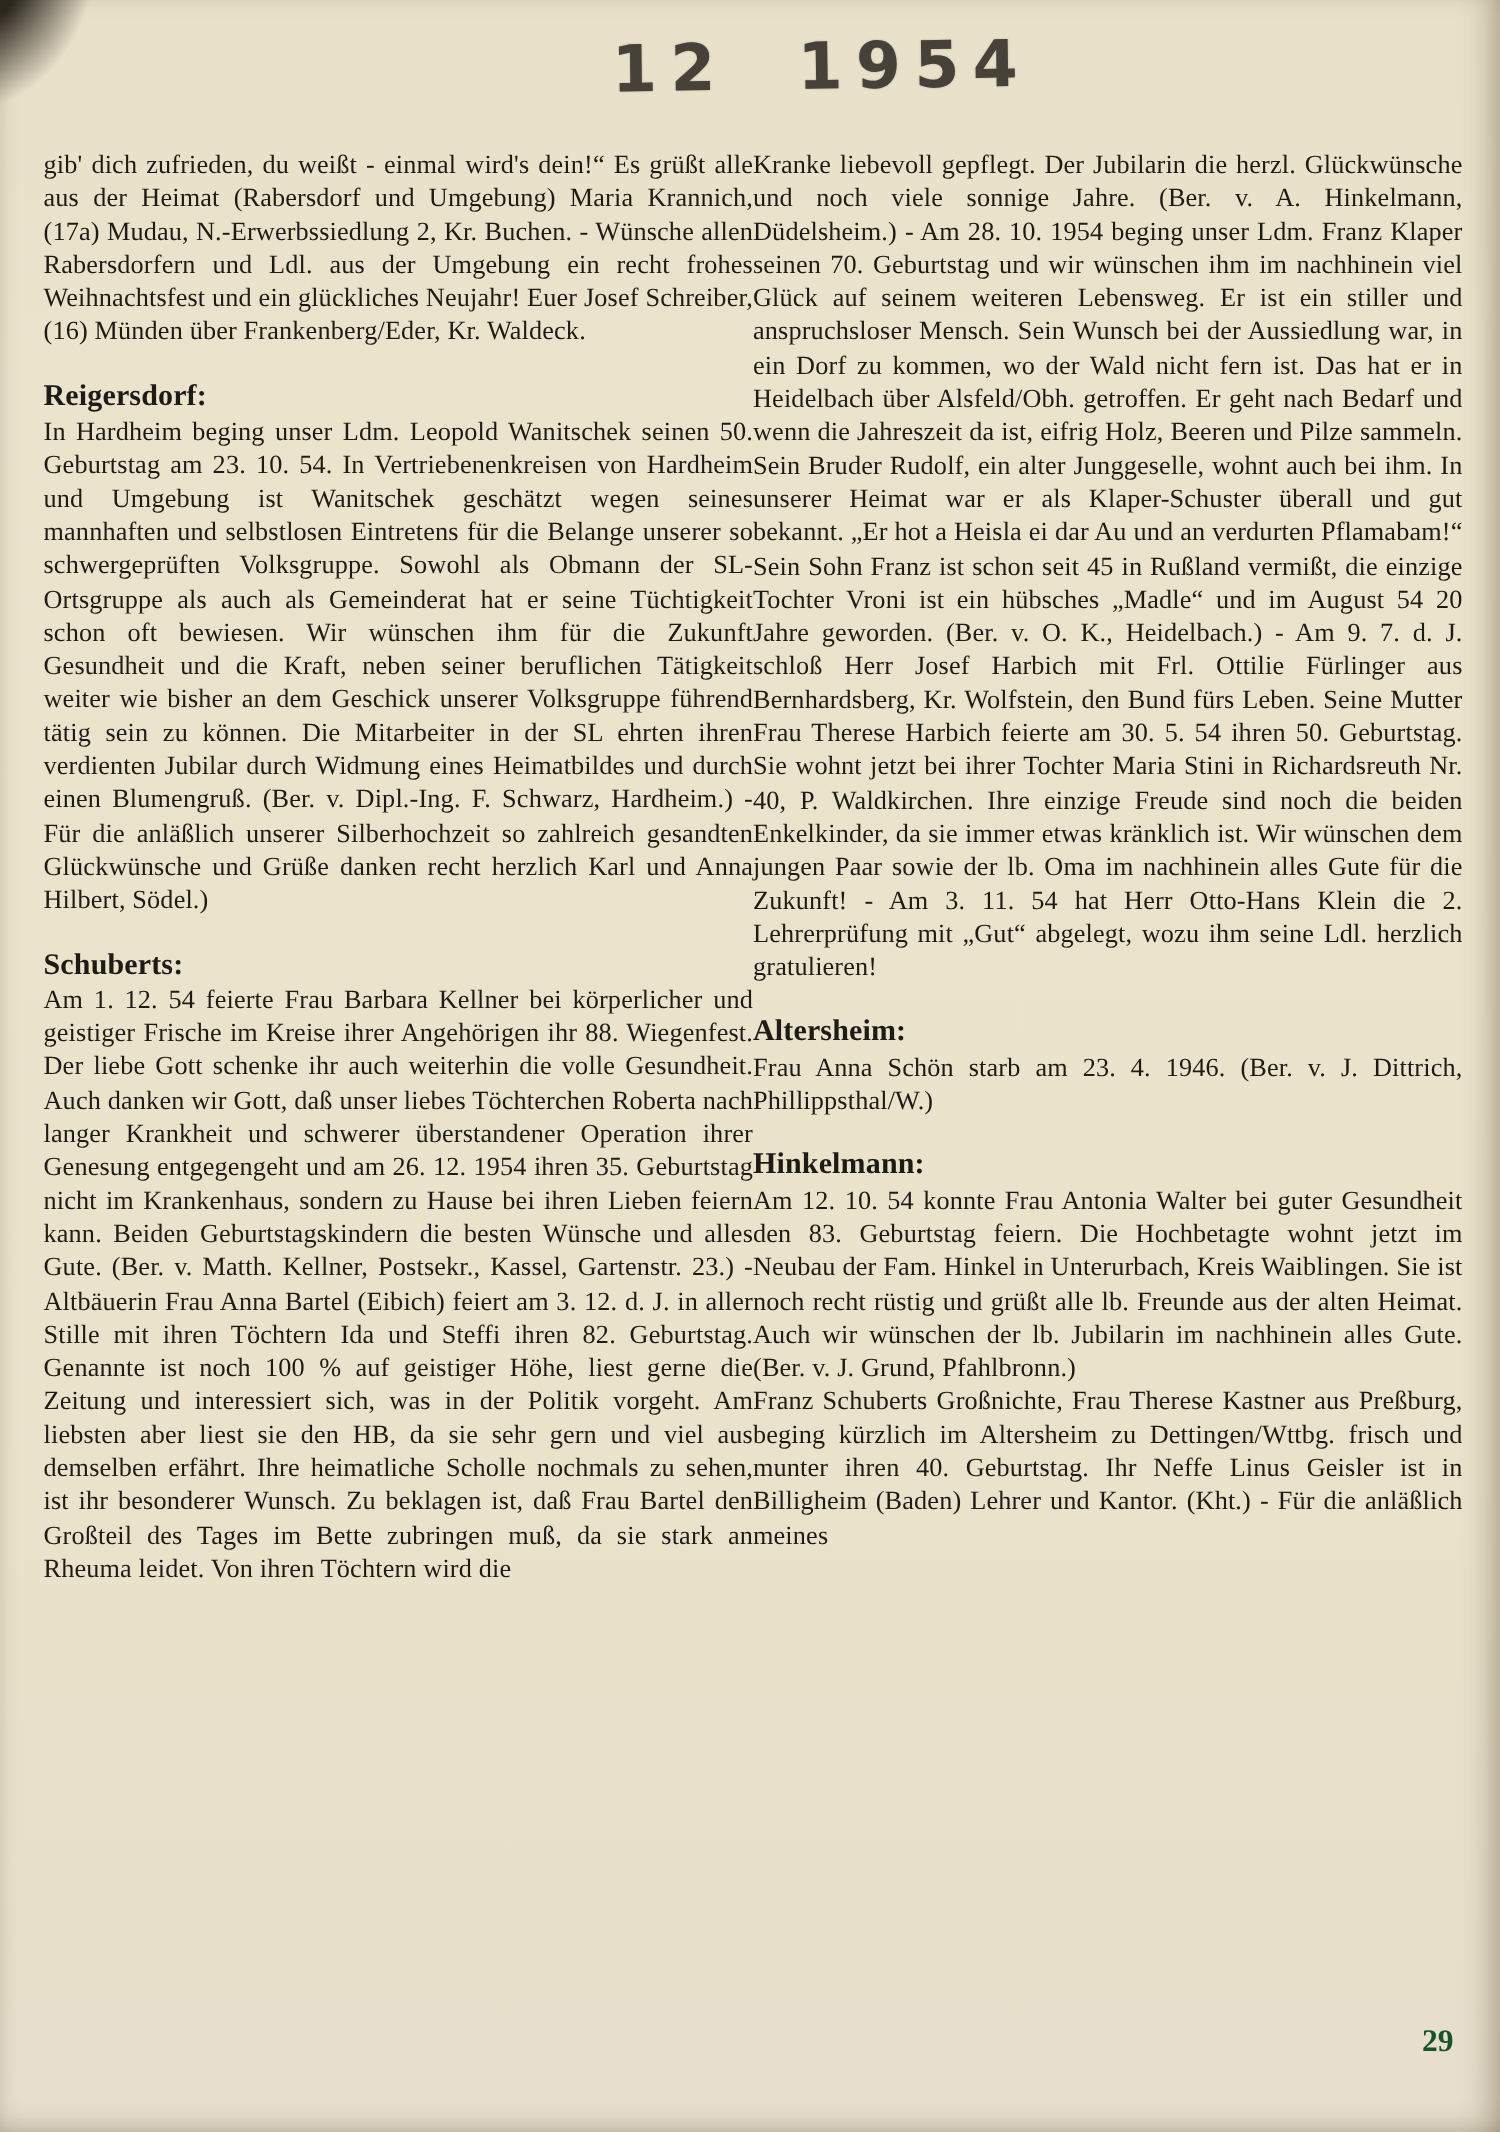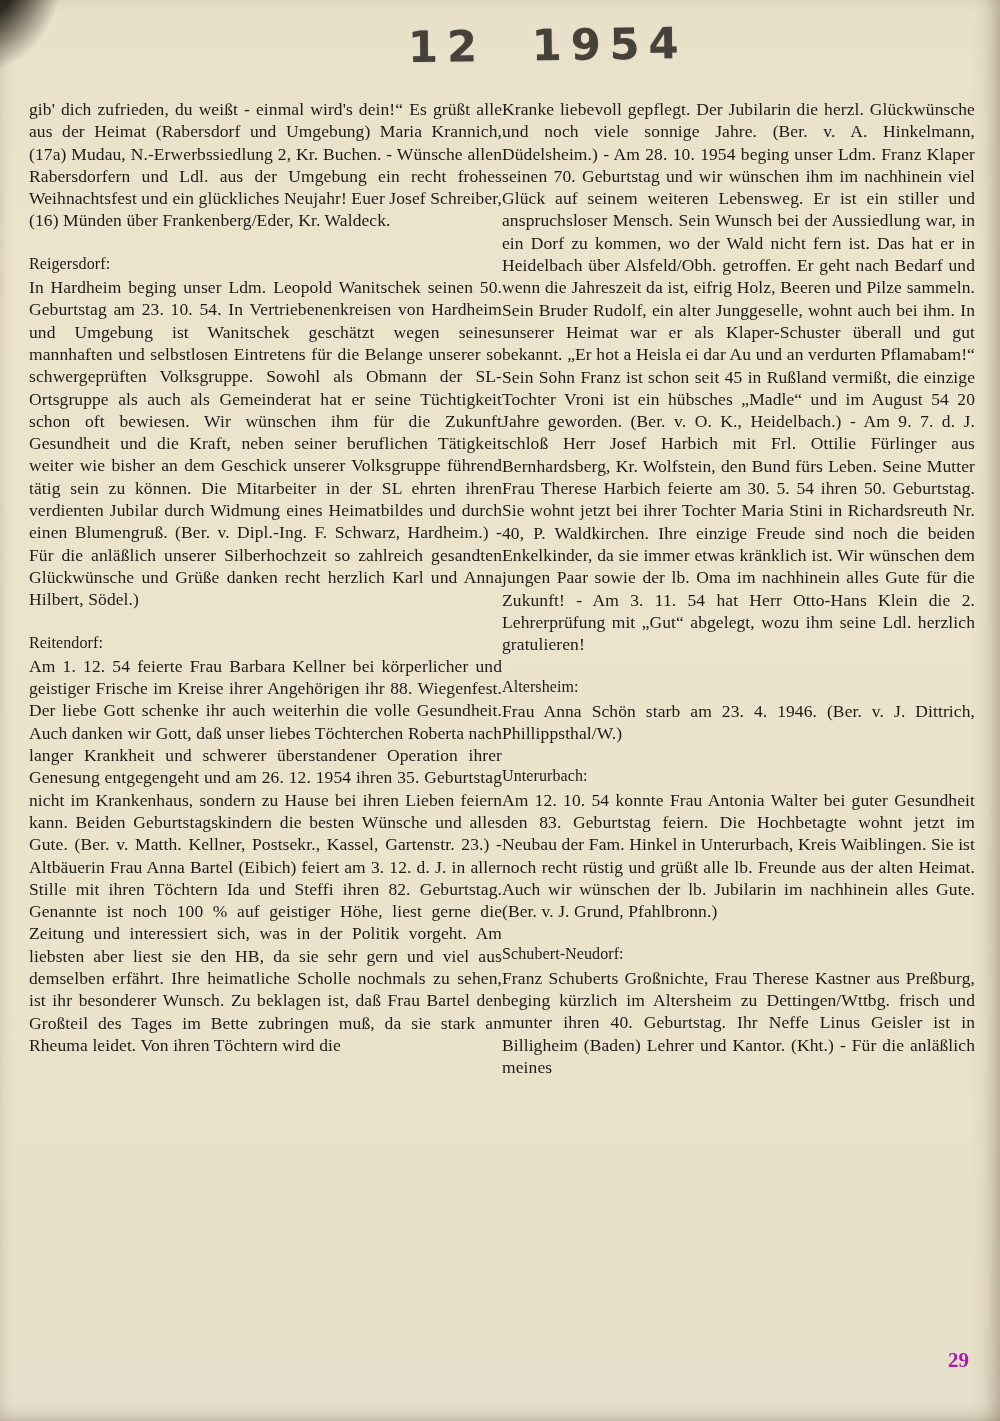--- a/index.html
+++ b/index.html
@@ -62,58 +62,57 @@
     line-height: 22.3px;
     text-align: justify;
     hyphens: auto;
     -webkit-hyphens: auto;
     letter-spacing: 0.1px;
   }
   .body-para {
     margin: 0;
   }
   .section-heading {
-    font-size: 16px;
-    font-weight: normal;
+    font-size: 20px;
+    font-weight: bold;
     margin: 21px 0 1px 0;
     line-height: 22.3px;
   }
   .page-number {
     position: absolute;
     right: 31px;
     bottom: 48px;
     font-size: 21px;
     font-weight: bold;
-    color: #a21caf;
+    color: #14532d;
   }
 </style>
 </head>
 <body>
 
 <div class="corner-shadow"></div>
 
 <div class="stamp">12 1954</div>
 
 <div class="text-columns">
 
   <div class="column">
     <p class="body-para">gib' dich zufrieden, du weißt - einmal wird's dein!“ Es grüßt alle aus der Heimat (Rabersdorf und Umgebung) Maria Krannich, (17a) Mudau, N.-Erwerbssiedlung 2, Kr. Buchen. - Wünsche allen Rabersdorfern und Ldl. aus der Umgebung ein recht frohes Weihnachtsfest und ein glückliches Neujahr! Euer Josef Schreiber, (16) Münden über Frankenberg/Eder, Kr. Waldeck.</p>
     <h3 class="section-heading">Reigersdorf:</h3>
     <p class="body-para">In Hardheim beging unser Ldm. Leopold Wanitschek seinen 50. Geburtstag am 23. 10. 54. In Vertriebenenkreisen von Hardheim und Umgebung ist Wanitschek geschätzt wegen seines mannhaften und selbstlosen Eintretens für die Belange unserer so schwergeprüften Volksgruppe. Sowohl als Obmann der SL-Ortsgruppe als auch als Gemeinderat hat er seine Tüchtigkeit schon oft bewiesen. Wir wünschen ihm für die Zukunft Gesundheit und die Kraft, neben seiner beruflichen Tätigkeit weiter wie bisher an dem Geschick unserer Volksgruppe führend tätig sein zu können. Die Mitarbeiter in der SL ehrten ihren verdienten Jubilar durch Widmung eines Heimatbildes und durch einen Blumengruß. (Ber. v. Dipl.-Ing. F. Schwarz, Hardheim.) - Für die anläßlich unserer Silberhochzeit so zahlreich gesandten Glückwünsche und Grüße danken recht herzlich Karl und Anna Hilbert, Södel.)</p>
-    <h3 class="section-heading">Reitendorf:</h3>
+    <h3 class="section-heading">Schuberts:</h3>
     <p class="body-para">Am 1. 12. 54 feierte Frau Barbara Kellner bei körperlicher und geistiger Frische im Kreise ihrer Angehörigen ihr 88. Wiegenfest. Der liebe Gott schenke ihr auch weiterhin die volle Gesundheit. Auch danken wir Gott, daß unser liebes Töchterchen Roberta nach langer Krankheit und schwerer überstandener Operation ihrer Genesung entgegengeht und am 26. 12. 1954 ihren 35. Geburtstag nicht im Krankenhaus, sondern zu Hause bei ihren Lieben feiern kann. Beiden Geburtstagskindern die besten Wünsche und alles Gute. (Ber. v. Matth. Kellner, Postsekr., Kassel, Gartenstr. 23.) - Altbäuerin Frau Anna Bartel (Eibich) feiert am 3. 12. d. J. in aller Stille mit ihren Töchtern Ida und Steffi ihren 82. Geburtstag. Genannte ist noch 100 % auf geistiger Höhe, liest gerne die Zeitung und interessiert sich, was in der Politik vorgeht. Am liebsten aber liest sie den HB, da sie sehr gern und viel aus demselben erfährt. Ihre heimatliche Scholle nochmals zu sehen, ist ihr besonderer Wunsch. Zu beklagen ist, daß Frau Bartel den Großteil des Tages im Bette zubringen muß, da sie stark an Rheuma leidet. Von ihren Töchtern wird die</p>
   </div>
 
   <div class="column">
     <p class="body-para">Kranke liebevoll gepflegt. Der Jubilarin die herzl. Glückwünsche und noch viele sonnige Jahre. (Ber. v. A. Hinkelmann, Düdelsheim.) - Am 28. 10. 1954 beging unser Ldm. Franz Klaper seinen 70. Geburtstag und wir wünschen ihm im nachhinein viel Glück auf seinem weiteren Lebensweg. Er ist ein stiller und anspruchsloser Mensch. Sein Wunsch bei der Aussiedlung war, in ein Dorf zu kommen, wo der Wald nicht fern ist. Das hat er in Heidelbach über Alsfeld/Obh. getroffen. Er geht nach Bedarf und wenn die Jahreszeit da ist, eifrig Holz, Beeren und Pilze sammeln. Sein Bruder Rudolf, ein alter Junggeselle, wohnt auch bei ihm. In unserer Heimat war er als Klaper-Schuster überall und gut bekannt. „Er hot a Heisla ei dar Au und an verdurten Pflamabam!“ Sein Sohn Franz ist schon seit 45 in Rußland vermißt, die einzige Tochter Vroni ist ein hübsches „Madle“ und im August 54 20 Jahre geworden. (Ber. v. O. K., Heidelbach.) - Am 9. 7. d. J. schloß Herr Josef Harbich mit Frl. Ottilie Fürlinger aus Bernhardsberg, Kr. Wolfstein, den Bund fürs Leben. Seine Mutter Frau Therese Harbich feierte am 30. 5. 54 ihren 50. Geburtstag. Sie wohnt jetzt bei ihrer Tochter Maria Stini in Richardsreuth Nr. 40, P. Waldkirchen. Ihre einzige Freude sind noch die beiden Enkelkinder, da sie immer etwas kränklich ist. Wir wünschen dem jungen Paar sowie der lb. Oma im nachhinein alles Gute für die Zukunft! - Am 3. 11. 54 hat Herr Otto-Hans Klein die 2. Lehrerprüfung mit „Gut“ abgelegt, wozu ihm seine Ldl. herzlich gratulieren!</p>
     <h3 class="section-heading">Altersheim:</h3>
     <p class="body-para">Frau Anna Schön starb am 23. 4. 1946. (Ber. v. J. Dittrich, Phillippsthal/W.)</p>
-    <h3 class="section-heading">Unterurbach:</h3>
+    <h3 class="section-heading">Hinkelmann:</h3>
     <p class="body-para">Am 12. 10. 54 konnte Frau Antonia Walter bei guter Gesundheit den 83. Geburtstag feiern. Die Hochbetagte wohnt jetzt im Neubau der Fam. Hinkel in Unterurbach, Kreis Waiblingen. Sie ist noch recht rüstig und grüßt alle lb. Freunde aus der alten Heimat. Auch wir wünschen der lb. Jubilarin im nachhinein alles Gute. (Ber. v. J. Grund, Pfahlbronn.)</p>
-    <h3 class="section-heading">Schubert-Neudorf:</h3>
     <p class="body-para">Franz Schuberts Großnichte, Frau Therese Kastner aus Preßburg, beging kürzlich im Altersheim zu Dettingen/Wttbg. frisch und munter ihren 40. Geburtstag. Ihr Neffe Linus Geisler ist in Billigheim (Baden) Lehrer und Kantor. (Kht.) - Für die anläßlich meines</p>
   </div>
 
 </div>
 
 <div class="page-number">29</div>
 
 <div class="scan-vignette"></div>
 
 </body></html>

